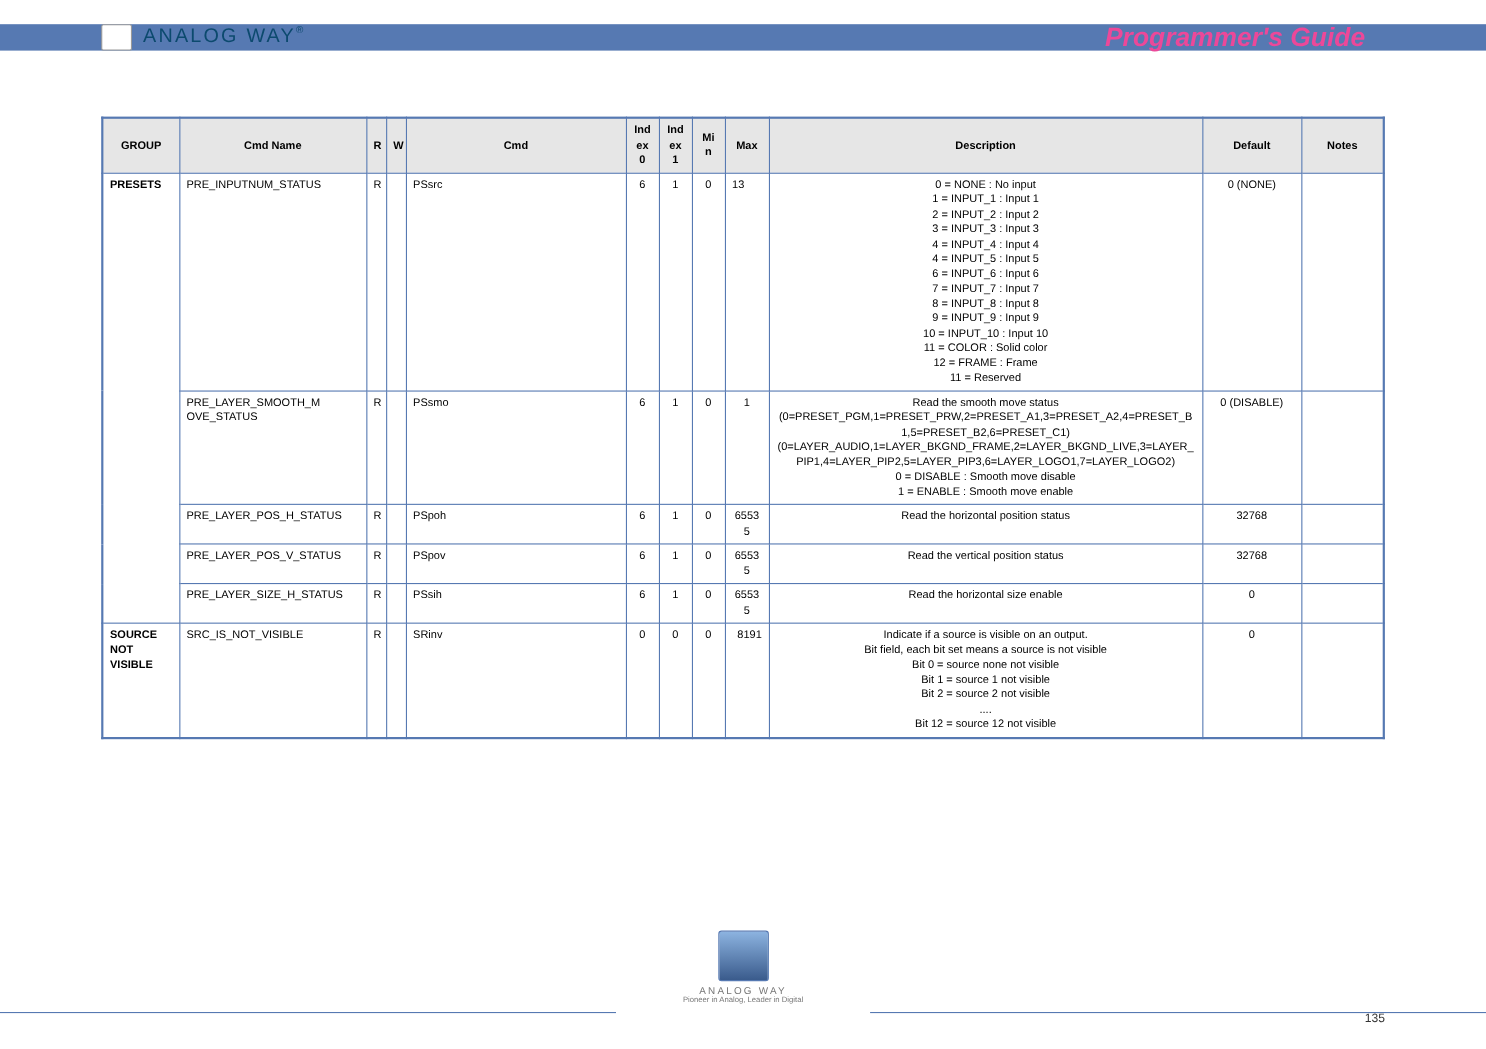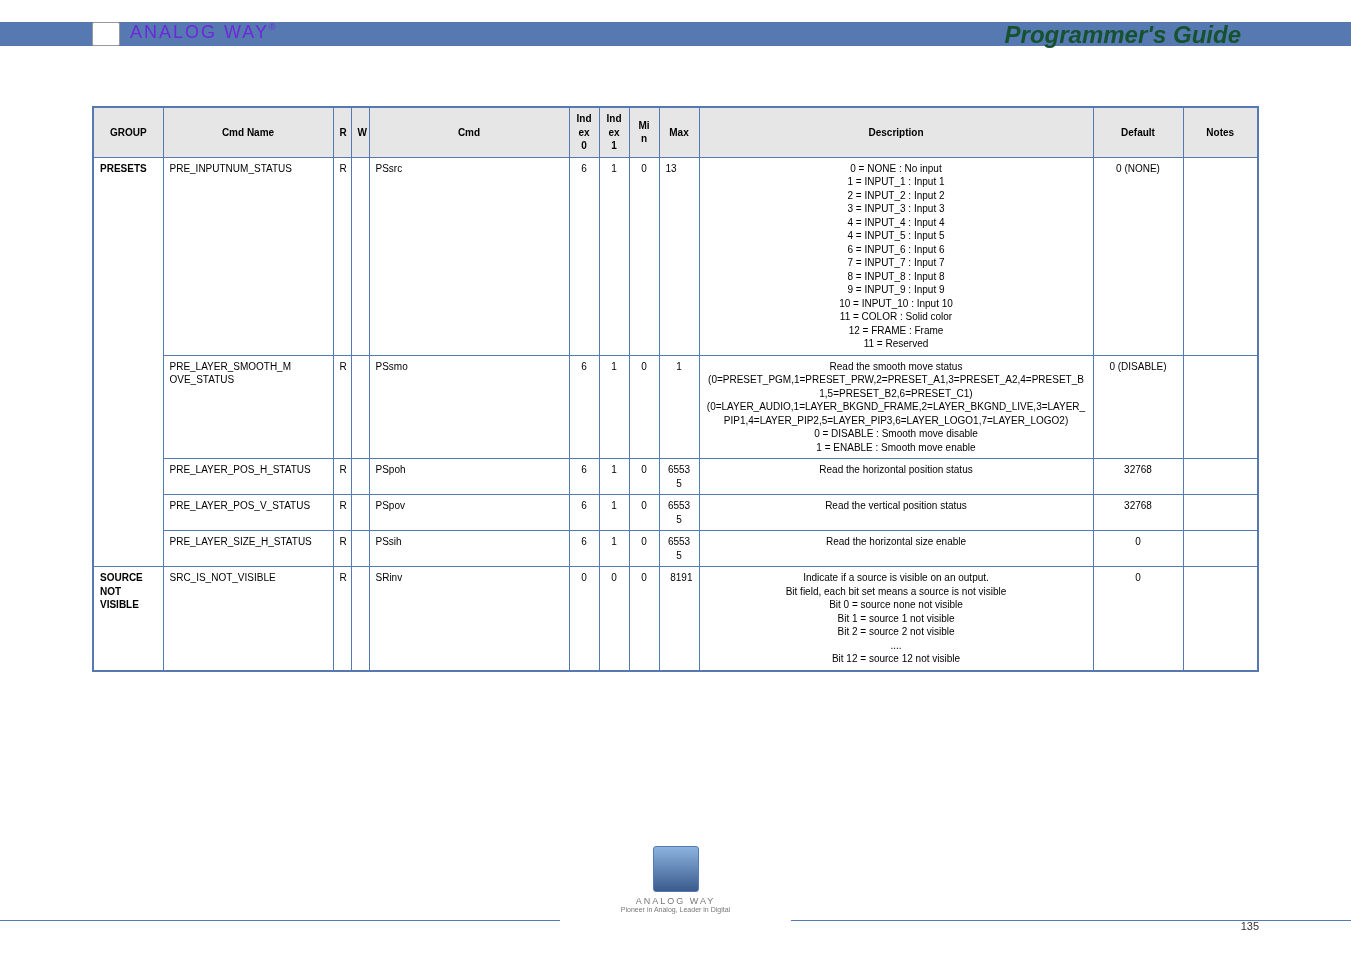--- a/index.html
+++ b/index.html
@@ -23,41 +23,41 @@
     top: 22px;
     left: 0;
     right: 0;
     height: 24px;
     background: #5679b2;
   }
   .header-title {
     position: absolute;
     right: 110px;
     top: 21px;
-    color: #14532d;
+    color: #ec4899;
     font-size: 24px;
     font-weight: bold;
     font-style: italic;
   }
   .logo-box {
     position: absolute;
     left: 92px;
     top: 22px;
     width: 28px;
     height: 24px;
     background: #fff;
     border: 1px solid #999;
     border-radius: 2px;
     display: inline-block;
   }
   .logo-name {
     position: absolute;
     left: 130px;
     top: 22px;
-    color: #6d28d9;
+    color: #0c4a6e;
     font-size: 18px;
     letter-spacing: 2px;
     font-weight: 300;
   }
   .logo-name sup { font-size: 9px; vertical-align: top; }
 
   .page-body {
     padding: 60px 92px 0 92px;
   }
 

